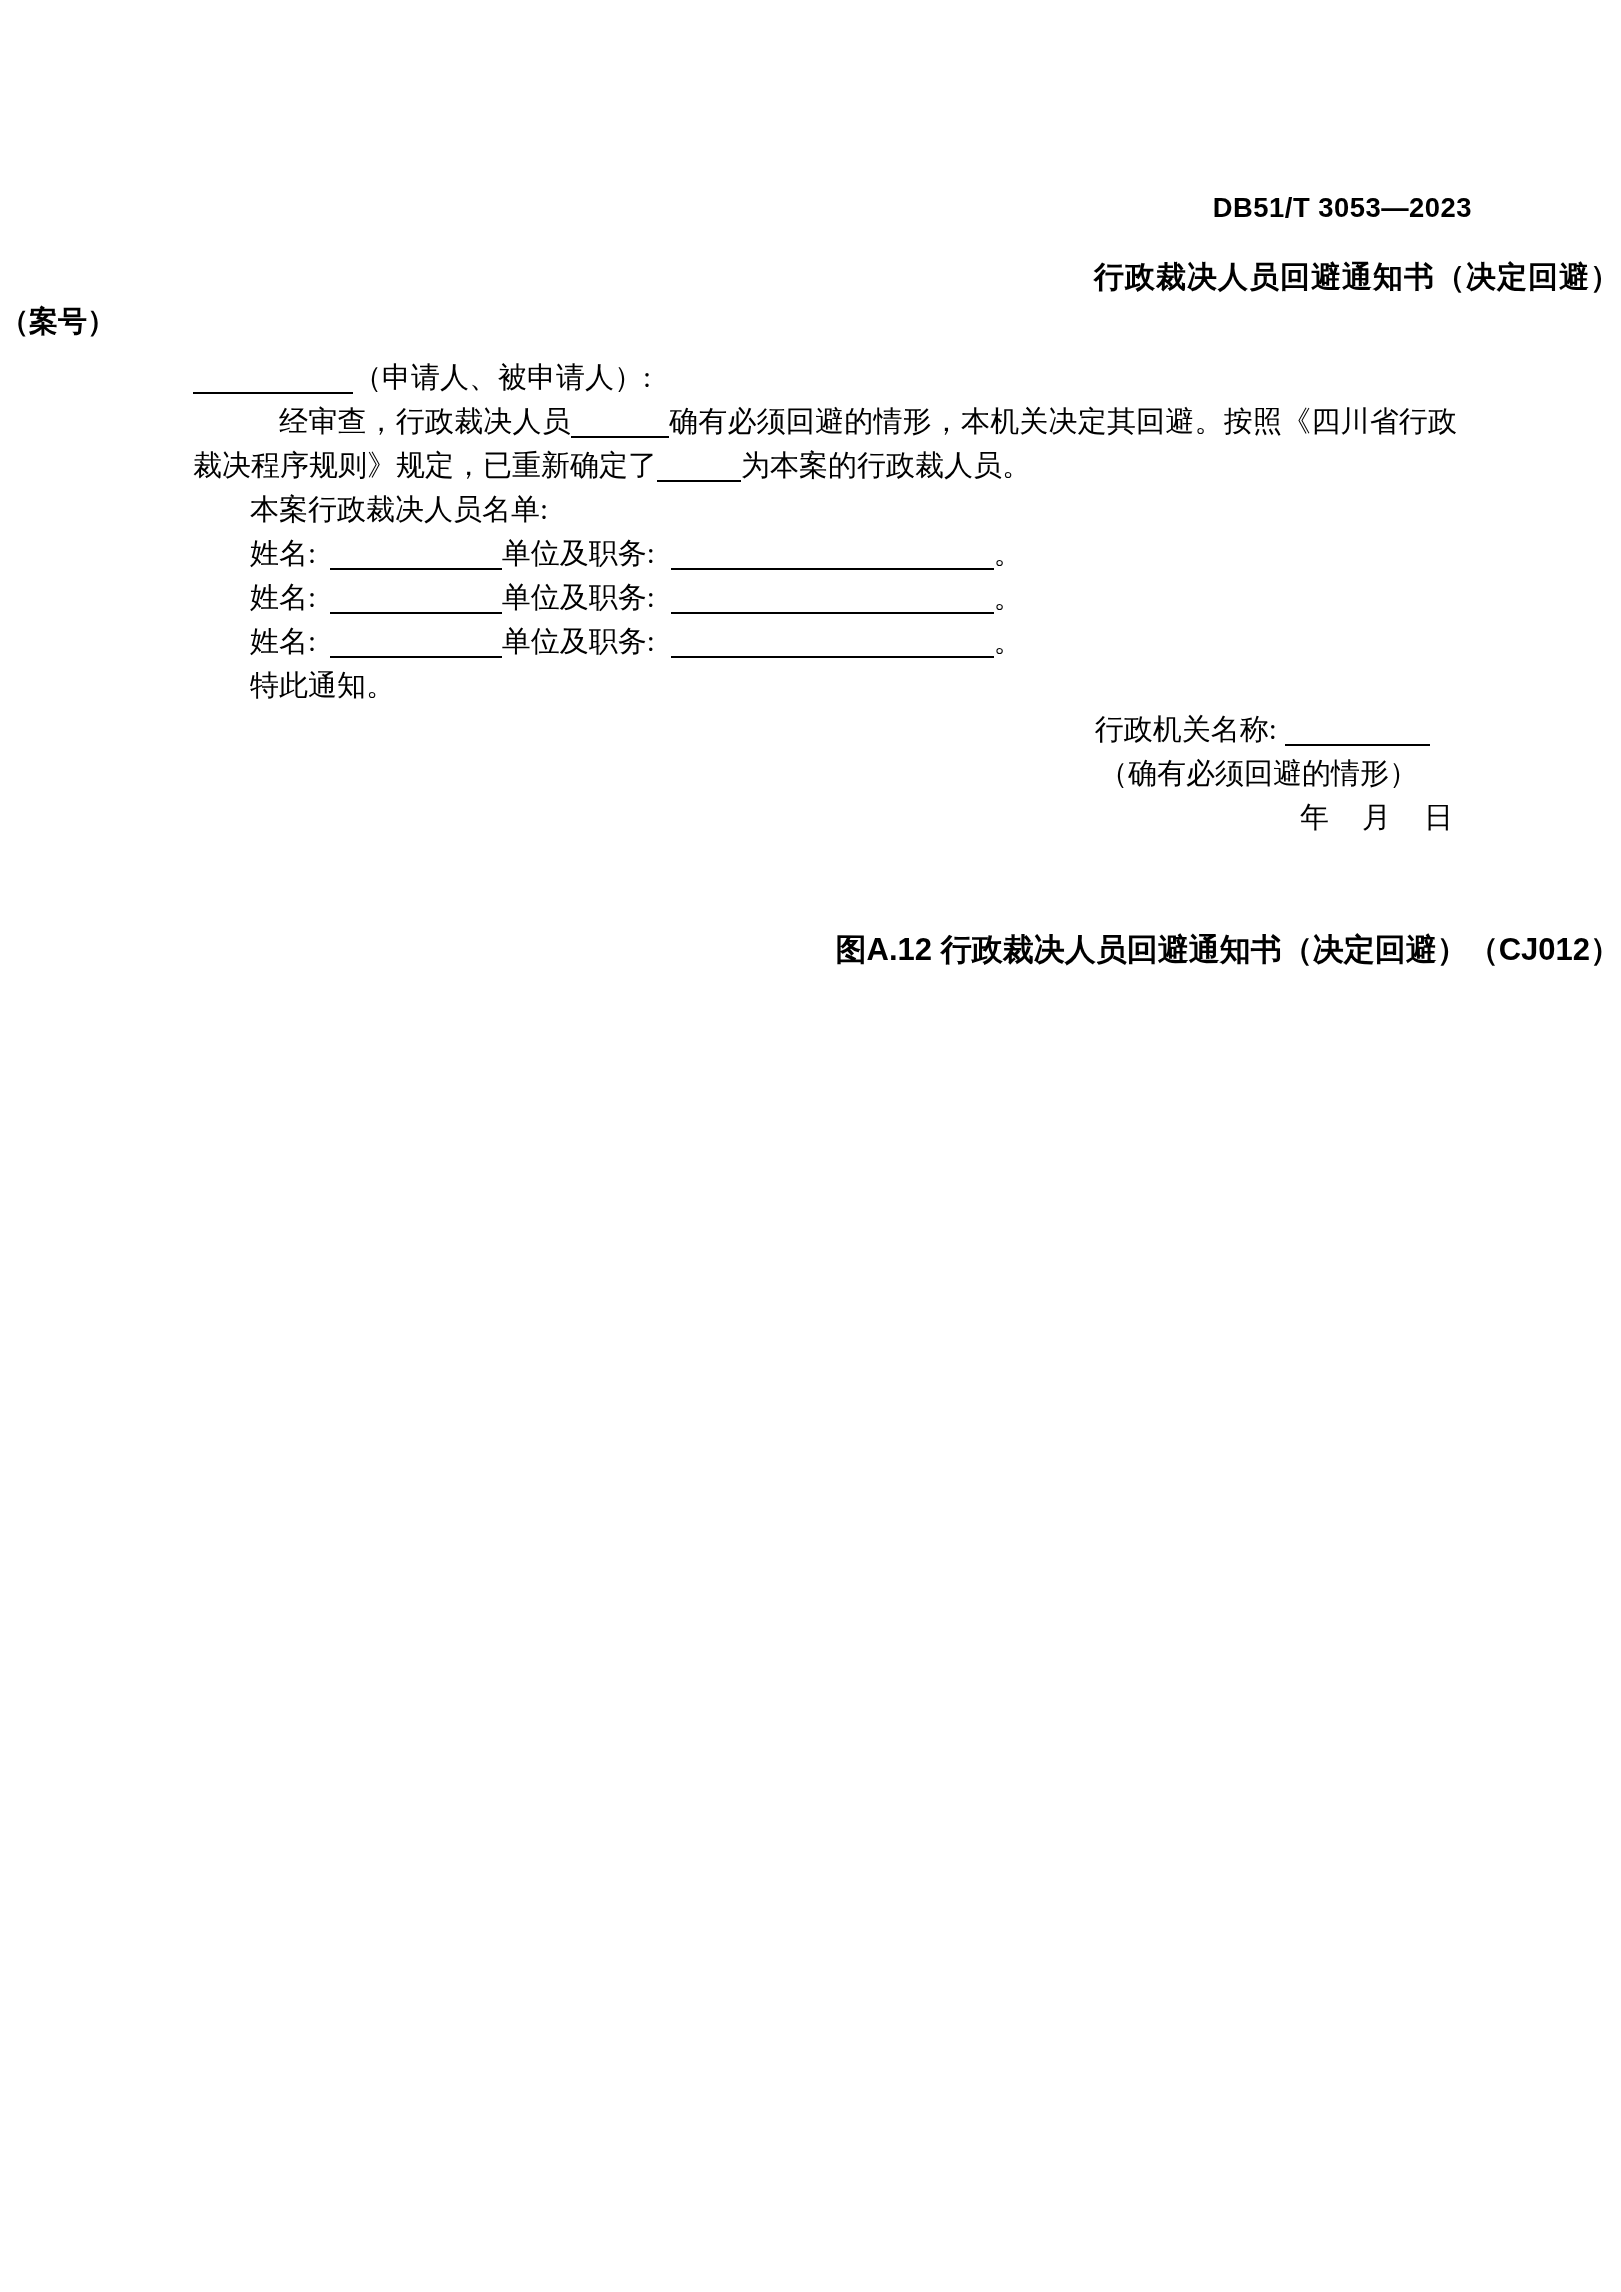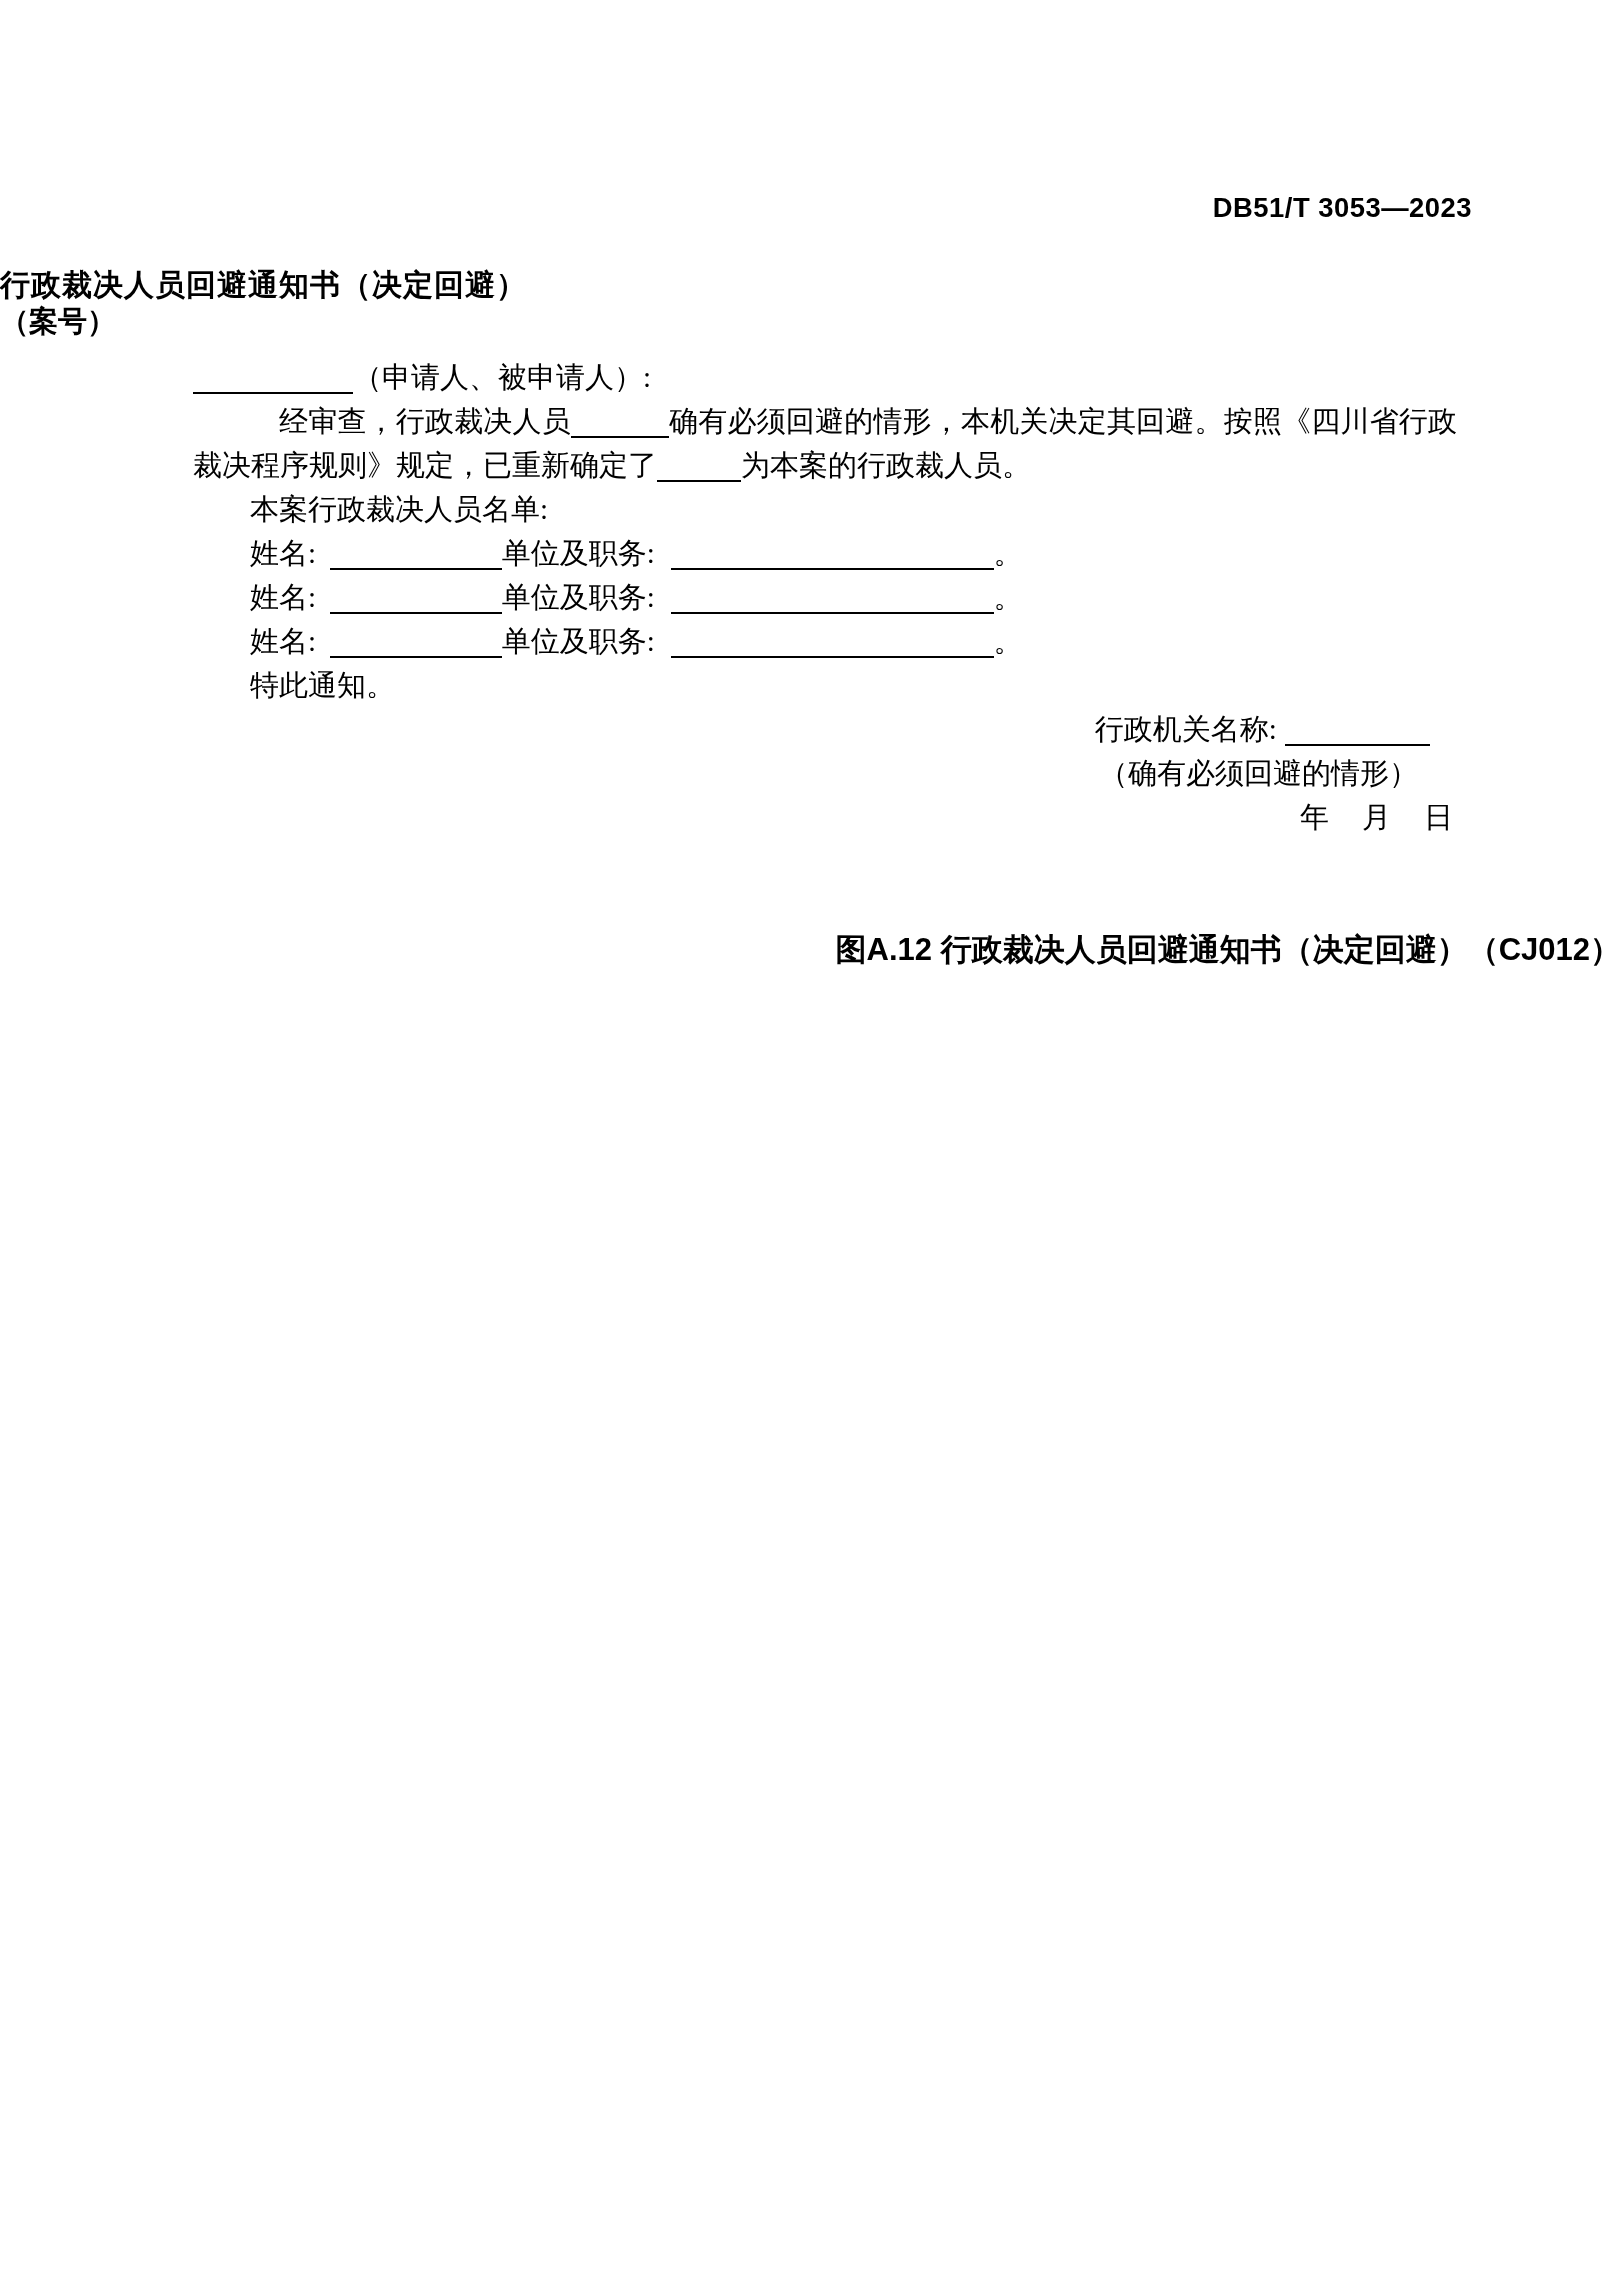--- a/index.html
+++ b/index.html
@@ -21,26 +21,25 @@
     font-weight: bold;
     font-size: 27.4px;
     letter-spacing: 0.5px;
     white-space: nowrap;
   }
   .doc-title {
     position: absolute;
     top: 257px;
     left: 0;
     width: 100%;
-    text-align: left;
+    text-align: right;
     font-family: "Liberation Sans", "DejaVu Sans", sans-serif;
     font-weight: bold;
     font-size: 30px;
     letter-spacing: 1px;
-    margin-top: 8px;
   }
   .case-line {
     position: absolute;
     top: 302px;
     left: 0;
     width: 100%;
     font-family: "Liberation Sans", "DejaVu Sans", sans-serif;
     font-weight: bold;
     font-size: 29px;
   }

